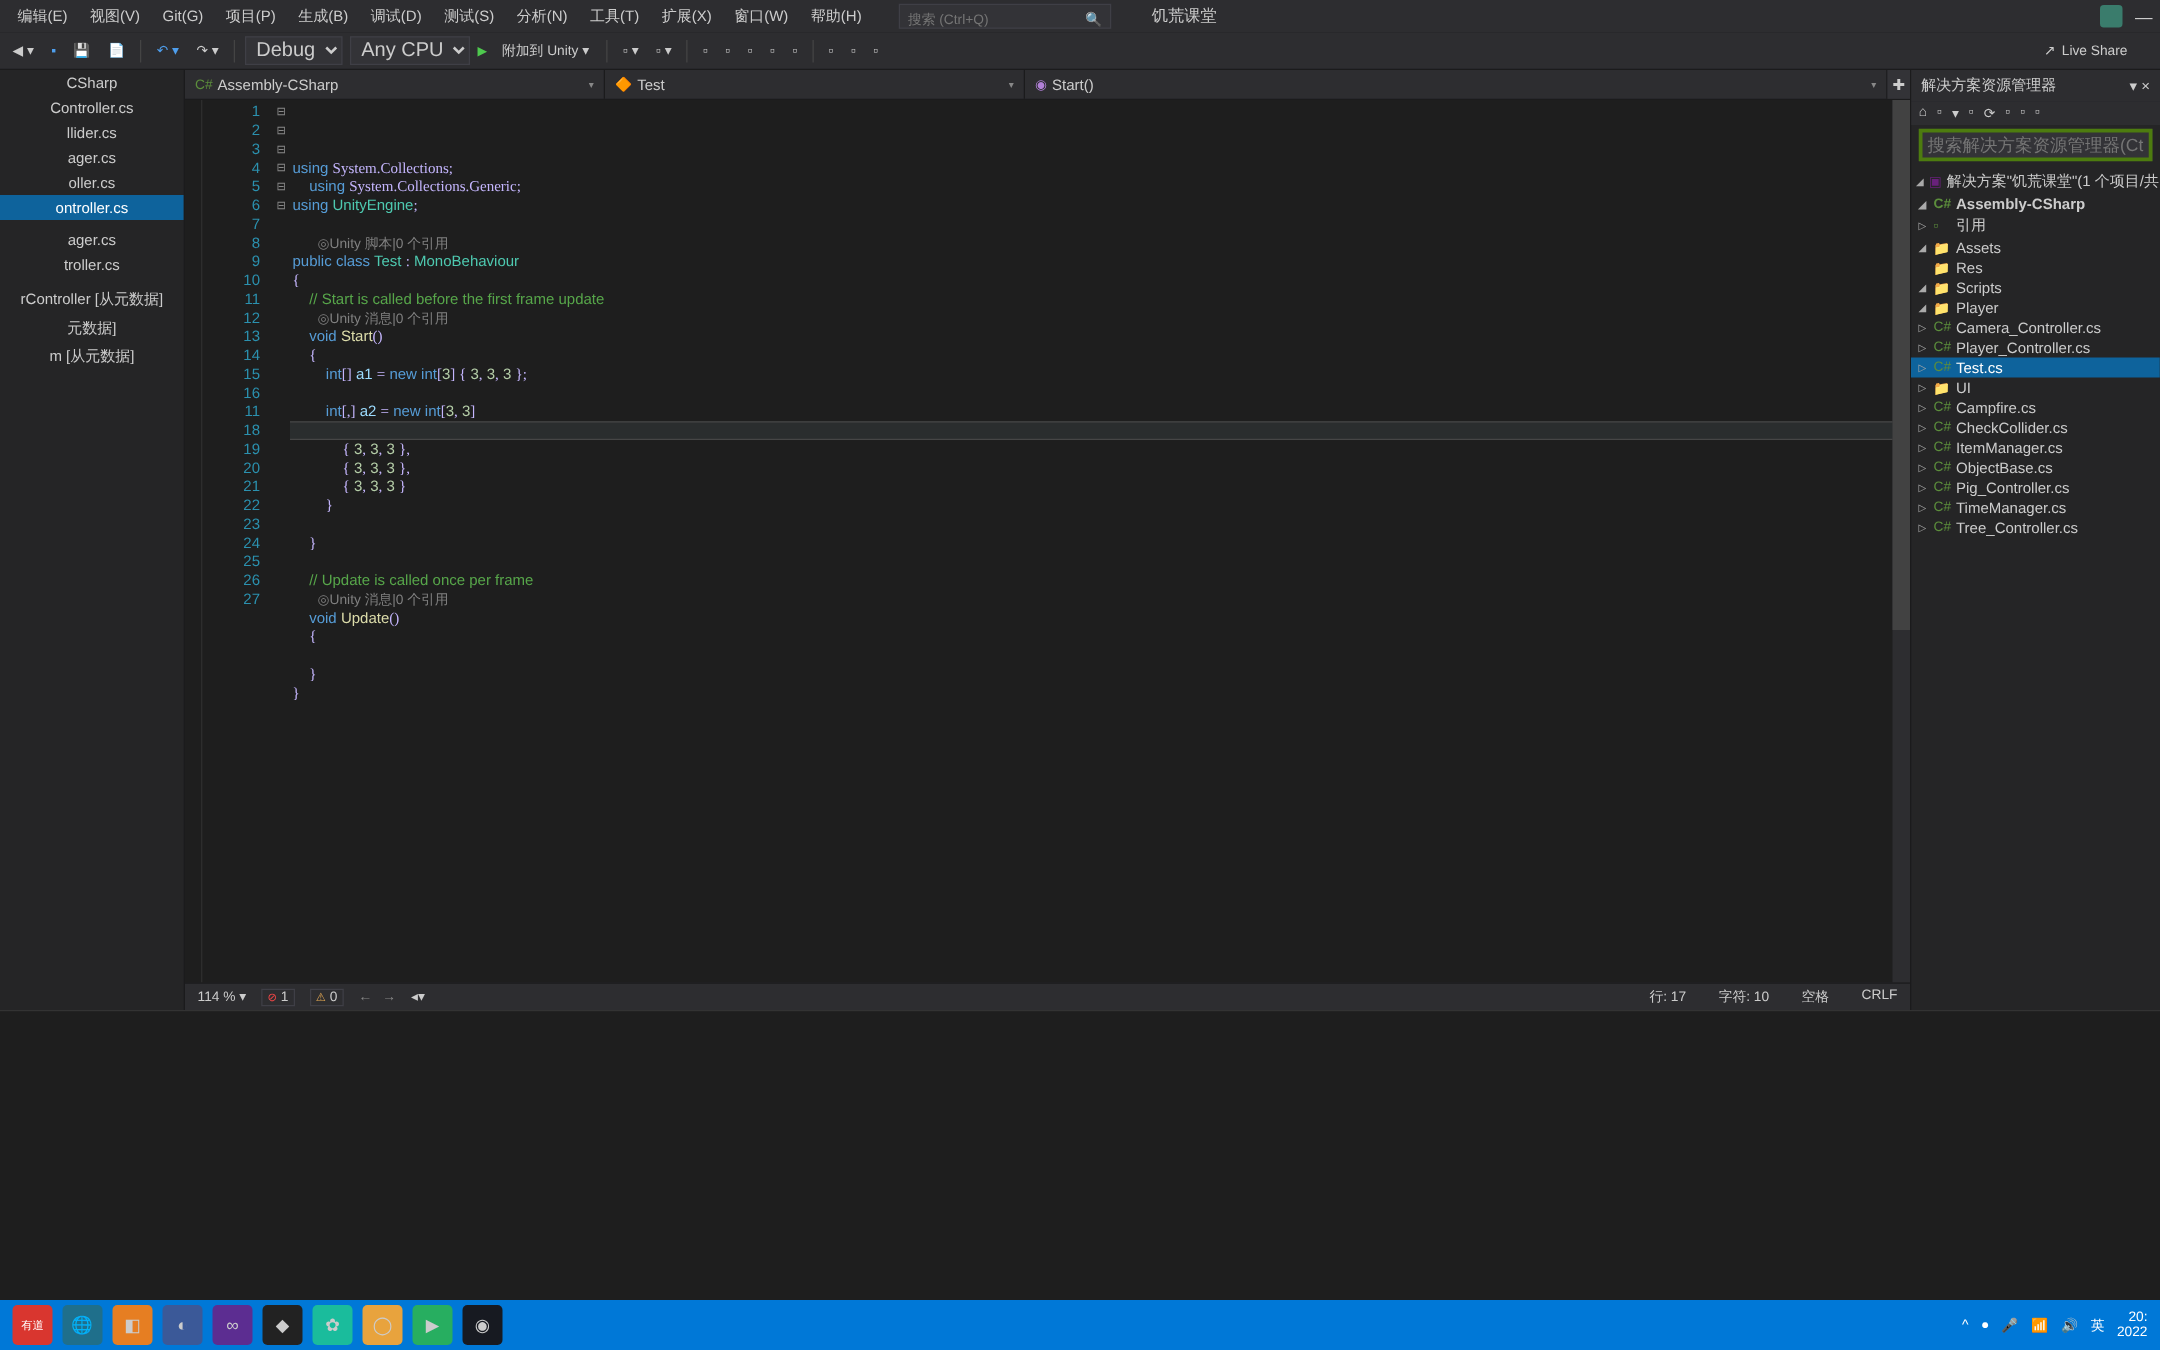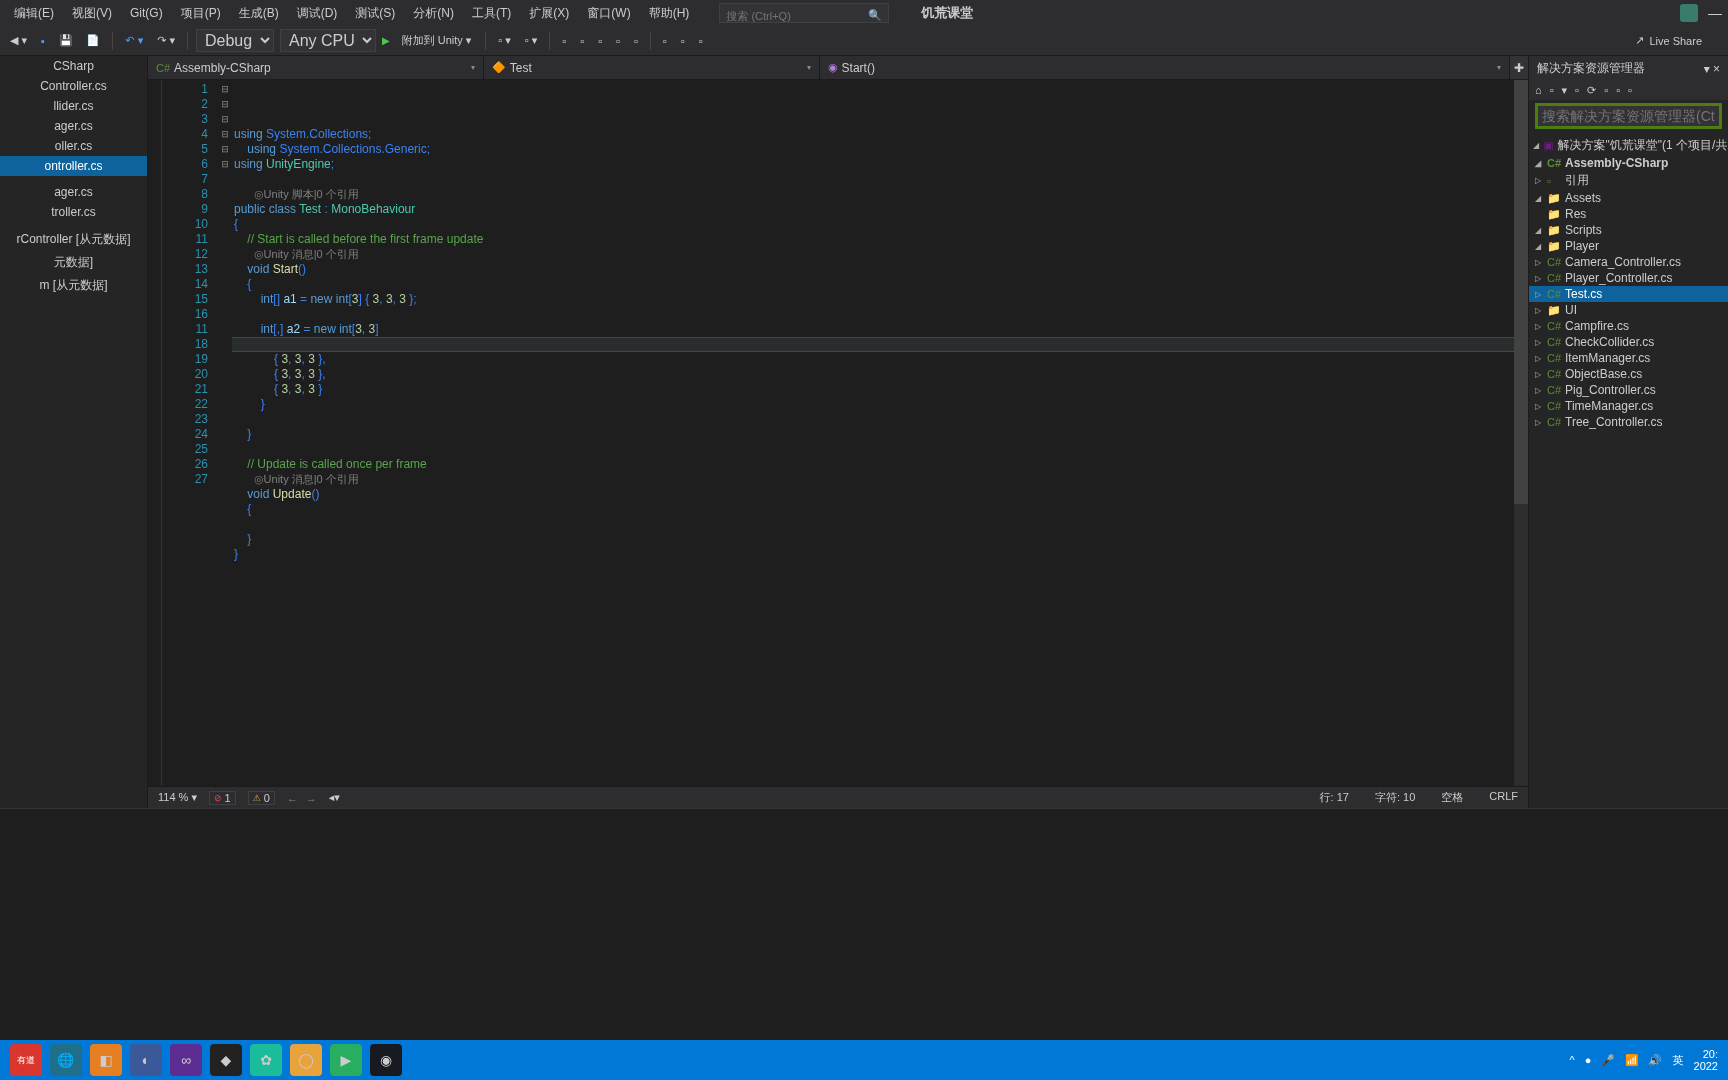--- a/index.html
+++ b/index.html
@@ -2,21 +2,21 @@
 <html><head>
 <meta charset="utf-8">
 <style>
 * { margin: 0; padding: 0; box-sizing: border-box; font-family: "Segoe UI", Tahoma, sans-serif; }
 body { background: #1e1e1e; color: #ccc; width: 1728px; height: 1080px; overflow: hidden; position: relative; }
 .menubar { height: 26px; background: #2d2d30; display: flex; align-items: center; padding: 0 6px; font-size: 12px; gap: 2px; }
 .menubar .menu-item { padding: 3px 8px; cursor: pointer; }
 .menubar .search-box { margin-left: 20px; background: #333337; border: 1px solid #3f3f46; width: 170px; height: 20px; display: flex; align-items: flex-end; padding: 0 6px; position: relative; }
 .menubar .search-box input { background: transparent; border: none; color: #999; font-size: 11px; width: 100%; outline: none; }
 .menubar .search-icon { position: absolute; right: 6px; color: #999; font-size: 11px; }
-.menubar .brand { margin-left: 30px; color: #ccc; font-size: 13px; font-weight: bold; }
+.menubar .brand { margin-left: 30px; color: #ccc; font-size: 13px; font-weight: normal; }
 .menubar .right { margin-left: auto; display: flex; align-items: center; gap: 10px; }
 .menubar .avatar { width: 18px; height: 18px; background: #3a7c6c; border-radius: 3px; }
 .menubar .min-icon { font-size: 14px; }
 .toolbar { height: 30px; background: #2d2d30; border-bottom: 1px solid #1b1b1c; display: flex; align-items: center; padding: 0 6px; font-size: 11px; gap: 6px; }
 .toolbar .tbtn { padding: 2px 4px; color: #ccc; display: flex; align-items: center; gap: 2px; }
 .toolbar .sep { width: 1px; height: 18px; background: #444; margin: 0 2px; }
 .toolbar select { background: #333337; border: 1px solid #3f3f46; color: #ccc; font-size: 16px; padding: 1px 4px; }
 .toolbar .play { color: #4ec94e; font-size: 10px; }
 .toolbar .attach { color: #ccc; padding: 2px 6px; }
 .toolbar .liveshare { margin-left: auto; display: flex; align-items: center; gap: 5px; color: #ccc; margin-right: 20px; }
@@ -40,21 +40,21 @@
 .gutter { width: 56px; background: #1e1e1e; text-align: right; padding-right: 10px; font-size: 12px; color: #2b91af; font-family: Consolas, monospace; line-height: 15px; padding-top: 2px; }
 .gutter .ln { }
 .fold-col { width: 14px; background: #1e1e1e; font-family: Consolas, monospace; font-size: 9px; color: #888; line-height: 15px; padding-top: 2px; }
 .fold-col .f { text-align: center; }
 .code { flex: 1; font-family: Consolas, monospace; font-size: 12px; line-height: 15px; padding-top: 2px; padding-left: 2px; white-space: pre; position: relative; }
 .code .line { height: 15px; }
 .kw { color: #569cd6; }
 .cmt { color: #57a64a; }
 .num { color: #b5cea8; }
 .ref { color: #808080; font-size: 11px; }
-.punc { color: #3b82f6; }
+.punc { color: #c4b5fd; font-family: Liberation Serif, serif; }
 .ident { color: #dcdcaa; }
 .var { color: #9cdcfe; }
 .cls { color: #4ec9b0; }
 .cursor-line { background: #2a2d2e; position: absolute; left: 0; right: 0; height: 15px; top: calc(2px + 15px * 17); border: 1px solid #464646; border-left: none; border-right: none; }
 .right-panel { width: 200px; background: #252526; border-left: 1px solid #1b1b1c; display: flex; flex-direction: column; }
 .right-panel .title { background: #2d2d30; padding: 4px 8px; font-size: 12px; display: flex; align-items: center; justify-content: space-between; }
 .right-panel .toolbar2 { background: #2d2d30; padding: 3px 6px; display: flex; gap: 8px; font-size: 11px; color: #ccc; }
 .right-panel .search2 { padding: 3px 6px; }
 .right-panel .search2 input { width: 100%; background: #333337; border: 3px solid #4d7c0f; color: #999; font-size: 14px; padding: 2px 4px; outline: none; }
 .right-panel .tree { flex: 1; font-size: 12px; padding: 4px 0; overflow: auto; }

